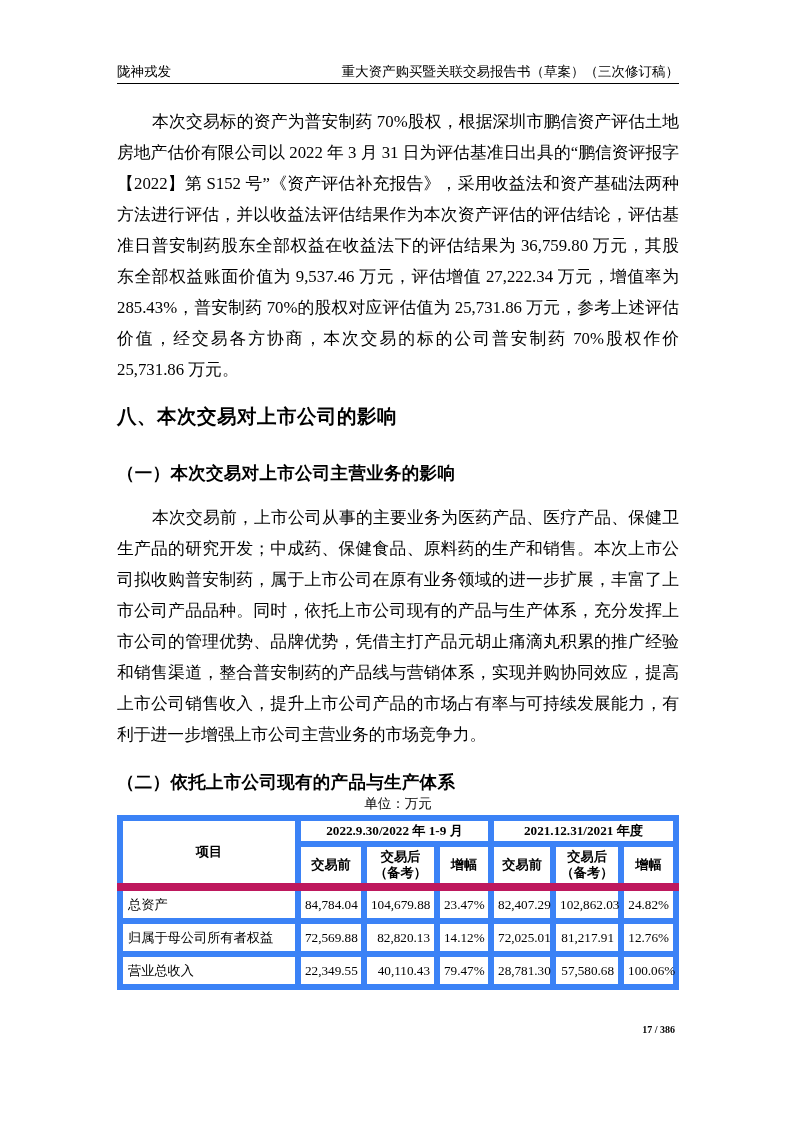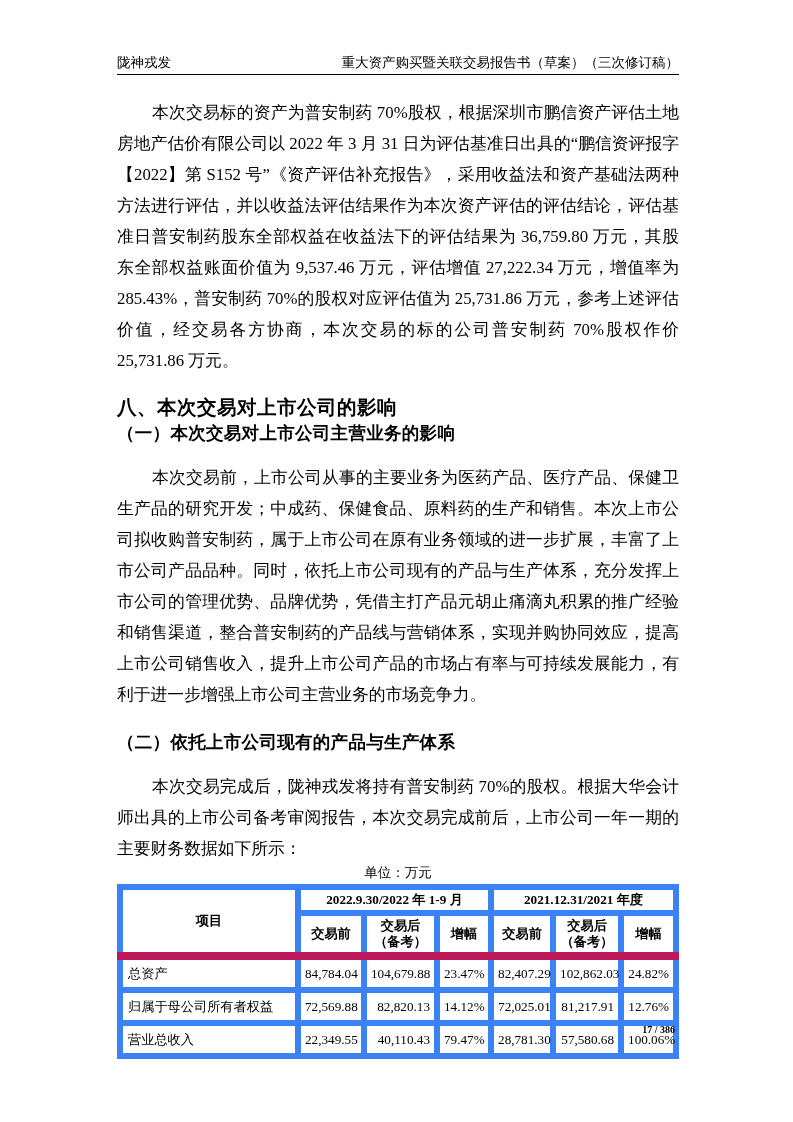--- a/index.html
+++ b/index.html
@@ -8,21 +8,21 @@
     width: 793px;
     height: 1122px;
     background: #ffffff;
     color: #000000;
     font-family: "Liberation Serif", "DejaVu Serif", serif;
     overflow: hidden;
   }
   .content {
     position: absolute;
     left: 117px;
-    top: 0;
+    top: 9px;
     width: 562px;
   }
   .doc-header {
     display: flex;
     justify-content: space-between;
     align-items: flex-end;
     margin-top: 55px;
     padding-bottom: 3px;
     border-bottom: 1.5px solid #000;
     font-size: 13.5px;
@@ -47,21 +47,21 @@
     letter-spacing: 0.5px;
   }
   .sec-h2 {
     margin: 0;
     font-family: "Liberation Sans", "DejaVu Sans", sans-serif;
     font-weight: bold;
     font-size: 17.5px;
     line-height: 25px;
     letter-spacing: 0.3px;
   }
-  .sec-h2a { }
+  .sec-h2a { margin-top: 31px; }
   .sec-h2b { margin-top: 20px; }
   .unit-line {
     margin-top: 0;
     font-size: 13.5px;
     line-height: 17px;
     text-align: center;
   }
   table.fin-table {
     width: 100%;
     margin-top: 3px;
@@ -110,21 +110,20 @@
     <p class="para para-intro">本次交易标的资产为普安制药 70%股权，根据深圳市鹏信资产评估土地房地产估价有限公司以 2022 年 3 月 31 日为评估基准日出具的“鹏信资评报字【2022】第 S152 号”《资产评估补充报告》，采用收益法和资产基础法两种方法进行评估，并以收益法评估结果作为本次资产评估的评估结论，评估基准日普安制药股东全部权益在收益法下的评估结果为 36,759.80 万元，其股东全部权益账面价值为 9,537.46 万元，评估增值 27,222.34 万元，增值率为 285.43%，普安制药 70%的股权对应评估值为 25,731.86 万元，参考上述评估价值，经交易各方协商，本次交易的标的公司普安制药 70%股权作价 25,731.86 万元。</p>
 
     <h1 class="sec-h1">八、本次交易对上市公司的影响</h1>
 
     <h2 class="sec-h2 sec-h2a">（一）本次交易对上市公司主营业务的影响</h2>
 
     <p class="para para-body2">本次交易前，上市公司从事的主要业务为医药产品、医疗产品、保健卫生产品的研究开发；中成药、保健食品、原料药的生产和销售。本次上市公司拟收购普安制药，属于上市公司在原有业务领域的进一步扩展，丰富了上市公司产品品种。同时，依托上市公司现有的产品与生产体系，充分发挥上市公司的管理优势、品牌优势，凭借主打产品元胡止痛滴丸积累的推广经验和销售渠道，整合普安制药的产品线与营销体系，实现并购协同效应，提高上市公司销售收入，提升上市公司产品的市场占有率与可持续发展能力，有利于进一步增强上市公司主营业务的市场竞争力。</p>
 
     <h2 class="sec-h2 sec-h2b">（二）依托上市公司现有的产品与生产体系</h2>
 
-    <p class="para para-body3">本次交易完成后，陇神戎发将持有普安制药 70%的股权。根据大华会计师出具的上市公司备考审阅报告，本次交易完成前后，上市公司一年一期的主要财务数据如下所示：</p>
 
     <div class="unit-line">单位：万元</div>
 
     <table class="fin-table">
       <colgroup>
         <col style="width:178px">
         <col style="width:66px">
         <col style="width:73px">
         <col style="width:54px">
         <col style="width:62px">

